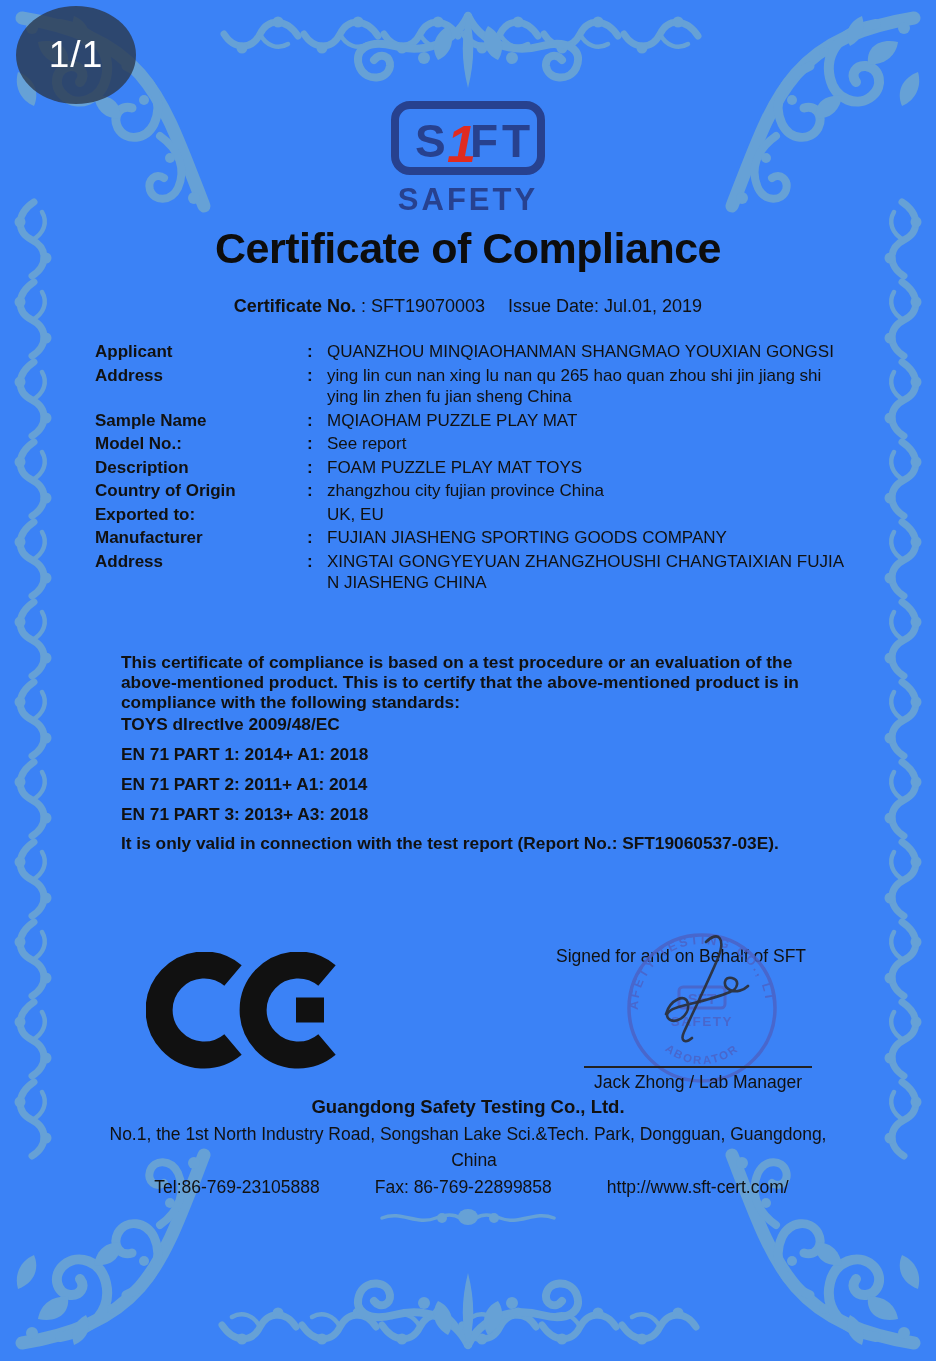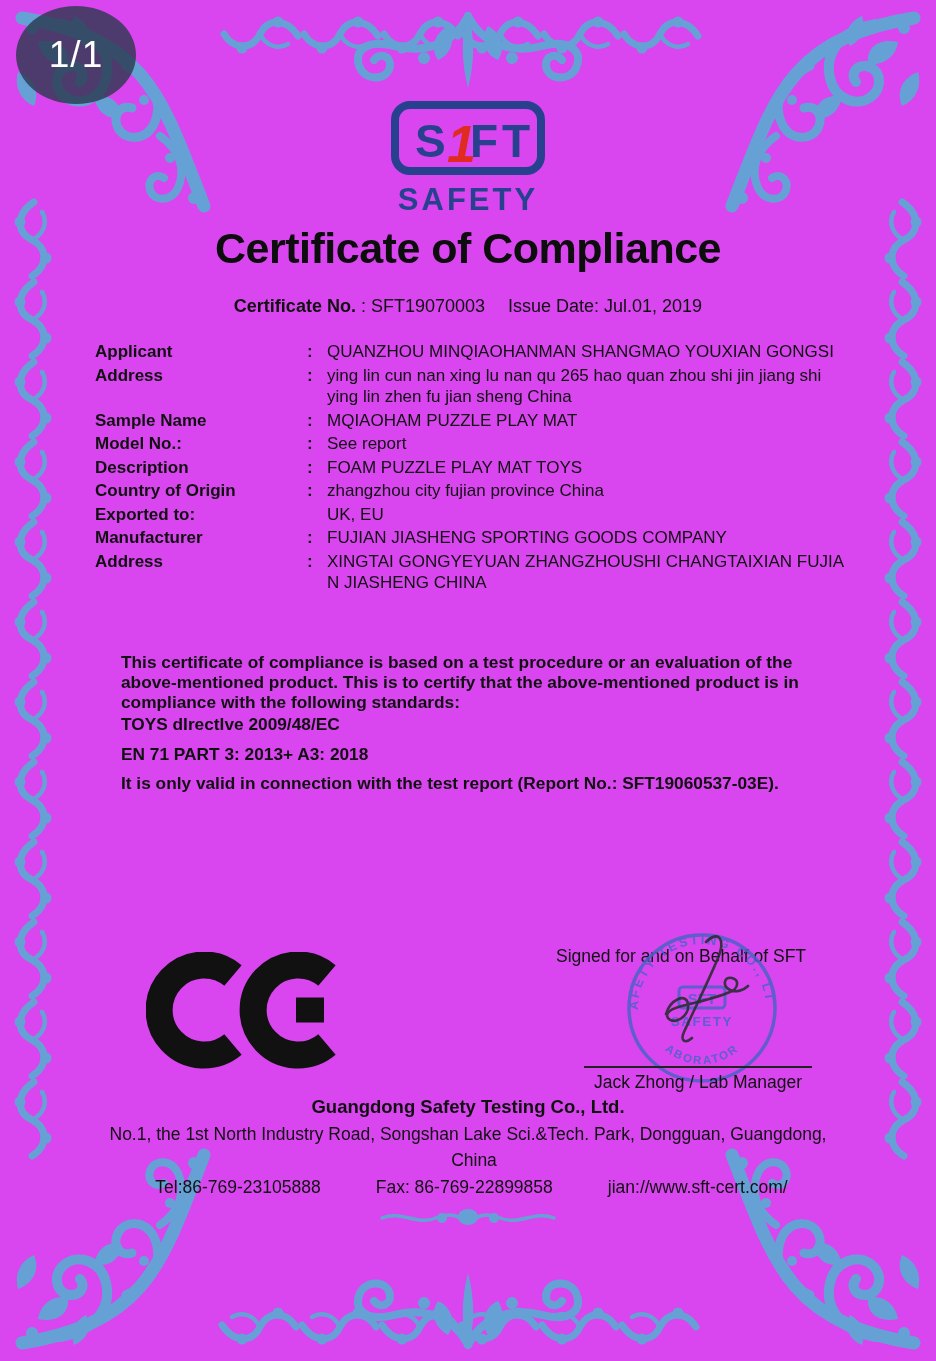--- a/index.html
+++ b/index.html
@@ -1,18 +1,18 @@
 <!DOCTYPE html>
 <html><head>
 <meta charset="utf-8">
 <style>
   * { margin:0; padding:0; box-sizing:border-box; }
   html,body { background:#ffffff; }
   .page {
-    position:relative; width:936px; height:1361px; background:#d946ef;
+    position:relative; width:936px; height:1361px; background:#3b82f6;
     font-family:"Liberation Sans", sans-serif; color:#111; overflow:hidden;
   }
   .abs { position:absolute; }
   .z1 { z-index:1; }
 
   
   .border-svg { position:absolute; inset:0; z-index:0; }
 
   
   .badge {
@@ -214,20 +214,22 @@
     <div class="drow">
         <span class="dlabel">Address</span>
         <span class="dsep">:</span>
         <span class="dvalue">XINGTAI GONGYEYUAN ZHANGZHOUSHI CHANGTAIXIAN FUJIA N JIASHENG CHINA</span>
       </div>
   </div>
 
   <div class="abs statement z1">
     <div>This certificate of compliance is based on a test procedure or an evaluation of the above-mentioned product. This is to certify that the above-mentioned product is in compliance with the following standards:</div>
     <div class="std std-first">TOYS dIrectIve 2009/48/EC</div>
+    <div class="std">EN 71 PART 1: 2014+ A1: 2018</div>
+    <div class="std">EN 71 PART 2: 2011+ A1: 2014</div>
     <div class="std">EN 71 PART 3: 2013+ A3: 2018</div>
     <div class="validity">It is only valid in connection with the test report (Report No.: SFT19060537-03E).</div>
   </div>
 
   <svg class="abs ce-svg z1" width="210" height="120" viewBox="0 0 210 120" role="img" aria-label="CE">
     <path d="M 87,23.5 A 45,45 0 1 0 87,92.5" fill="none" stroke="#111" stroke-width="27"></path>
     <path d="M 181,23.5 A 45,45 0 1 0 181,92.5" fill="none" stroke="#111" stroke-width="27"></path>
     <path d="M 150,58 L 178,58" fill="none" stroke="#111" stroke-width="25"></path>
   </svg>
 
@@ -256,21 +258,21 @@
 
   <div class="abs sig-line z1"></div>
   <div class="abs signer z1">Jack Zhong / Lab Manager</div>
 
   <div class="abs company z1">Guangdong Safety Testing Co., Ltd.</div>
   <div class="abs addr1 z1">No.1, the 1st North Industry Road, Songshan Lake Sci.&amp;Tech. Park, Dongguan, Guangdong,</div>
   <div class="abs addr2 z1">China</div>
   <div class="abs telrow z1">
     <span>Tel:86-769-23105888</span>
     <span>Fax: 86-769-22899858</span>
-    <span>jian://www.sft-cert.com/</span>
+    <span>http://www.sft-cert.com/</span>
   </div>
 
   <svg class="abs divider z1" width="180" height="28" viewBox="0 0 180 28">
     <path d="M4,14 C24,6 38,22 58,14 C68,10 76,10 82,14" fill="none" stroke="#66a1d6" stroke-width="3.5" stroke-linecap="round"></path>
     <path d="M176,14 C156,6 142,22 122,14 C112,10 104,10 98,14" fill="none" stroke="#66a1d6" stroke-width="3.5" stroke-linecap="round"></path>
     <ellipse cx="90" cy="13" rx="10" ry="8" fill="#66a1d6"></ellipse>
     <circle cx="64" cy="14" r="5" fill="#66a1d6"></circle>
     <circle cx="116" cy="14" r="5" fill="#66a1d6"></circle>
   </svg>
 

